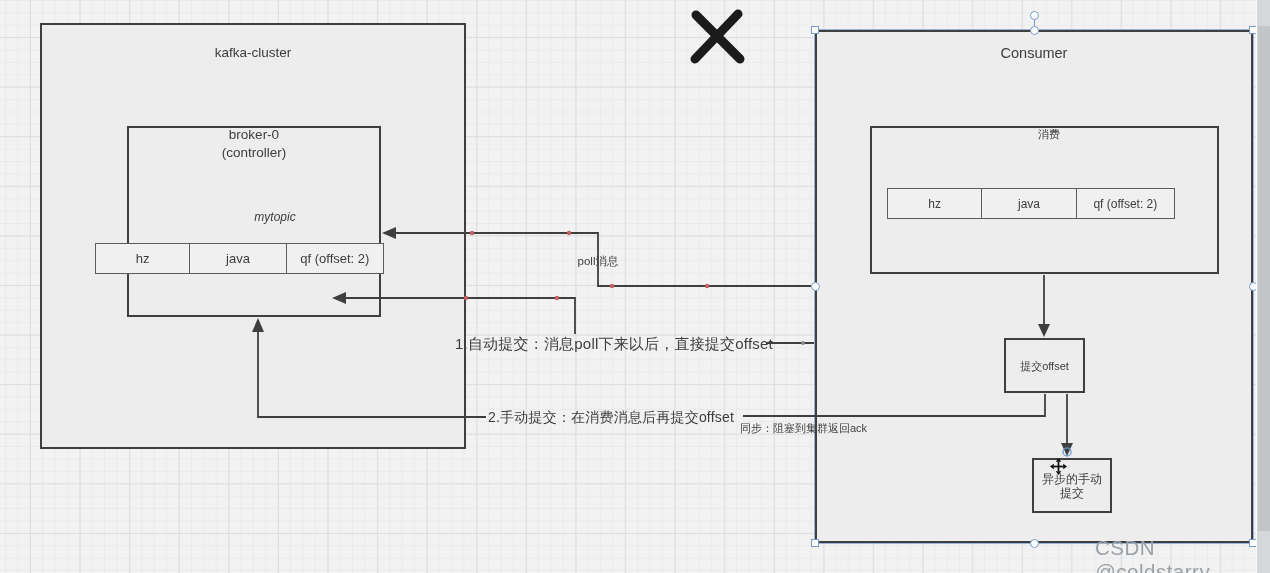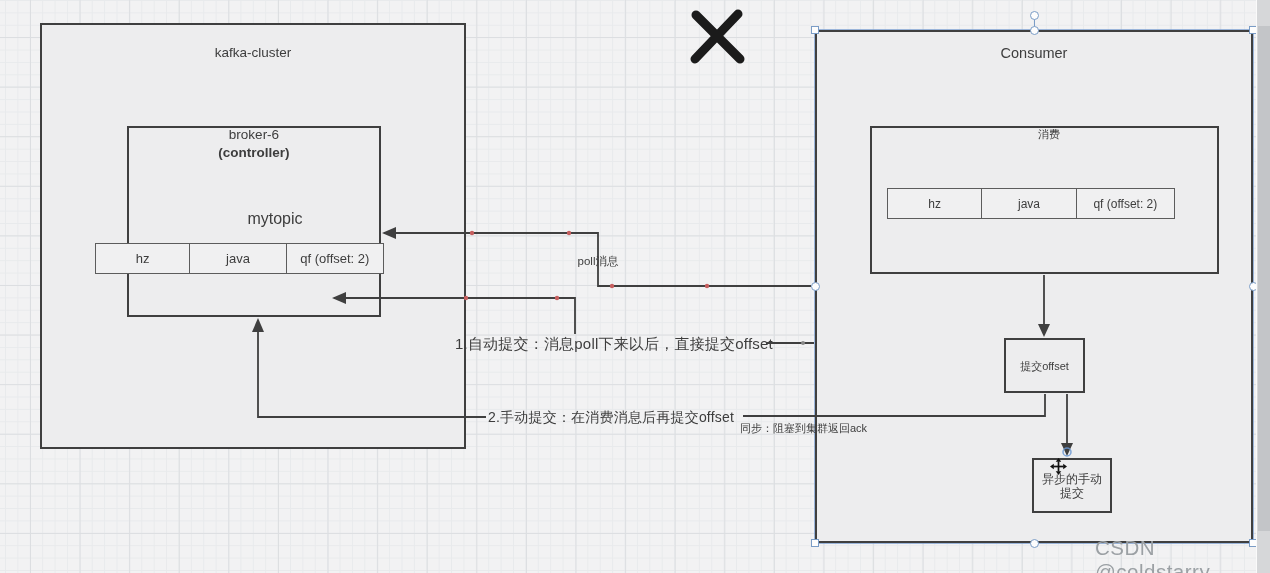--- a/index.html
+++ b/index.html
@@ -31,22 +31,22 @@
     outline:1px solid rgba(126,160,210,.75);}
   .consume-box{left:870px;top:126px;width:349px;height:148px;z-index:8;}
   .commit-box{left:1004px;top:338px;width:81px;height:55px;z-index:8;}
   .async-box{left:1032px;top:458px;width:80px;height:55px;z-index:8;}
 
   .lbl{position:absolute;z-index:30;white-space:nowrap;}
   .ctr{text-align:center;}
   .kafka-title{left:40px;top:45px;width:426px;font-size:13.5px;}
   .consumer-title{left:815px;top:45px;width:438px;font-size:14.5px;}
   .broker-name{left:127px;top:127px;width:254px;font-size:13.5px;}
-  .broker-role{left:127px;top:145px;width:254px;font-size:13.5px;font-weight:bold;}
-  .topic-lbl{left:127px;top:210px;width:296px;font-size:16px;}
+  .broker-role{left:127px;top:145px;width:254px;font-size:13.5px;}
+  .topic-lbl{left:127px;top:210px;width:296px;font-size:12px;font-style:italic;}
   .offsets-lbl{left:127px;top:291px;width:254px;font-size:11.5px;}
   .consume-lbl{left:870px;top:127px;width:358px;font-size:11px;}
   .commit-lbl{left:1004px;top:359px;width:81px;font-size:11px;z-index:31;}
   .async-lbl{left:1037px;top:472px;width:70px;font-size:12px;line-height:14px;
     white-space:normal;word-break:break-all;z-index:31;}
   .poll-lbl{left:558px;top:254px;width:80px;font-size:11.5px;}
   .auto-lbl{left:455px;top:335px;font-size:15px;letter-spacing:.2px;}
   .manual-lbl{left:488px;top:409px;font-size:14px;letter-spacing:.2px;}
   .sync-lbl{left:740px;top:421px;font-size:11px;}
 
@@ -100,21 +100,21 @@
 
   <div class="shape-box kafka-box"></div>
   <div class="shape-box consumer-box"></div>
   <div class="shape-box broker-box"></div>
   <div class="shape-box consume-box"></div>
   <div class="shape-box commit-box"></div>
   <div class="shape-box async-box"></div>
 
   <div class="lbl ctr consumer-title">Consumer</div>
   <div class="lbl ctr kafka-title">kafka-cluster</div>
-  <div class="lbl ctr broker-name">broker-6</div>
+  <div class="lbl ctr broker-name">broker-0</div>
   <div class="lbl ctr broker-role">(controller)</div>
   <div class="lbl ctr topic-lbl">mytopic</div>
   <div class="lbl ctr consume-lbl">消费</div>
   <div class="lbl ctr commit-lbl">提交offset</div>
   <div class="lbl ctr async-lbl">异步的手动提交</div>
 
   <div class="ptable kafka-ptable">
     <div class="pcell">hz</div>
     <div class="pcell">java</div>
     <div class="pcell">qf (offset: 2)</div>

